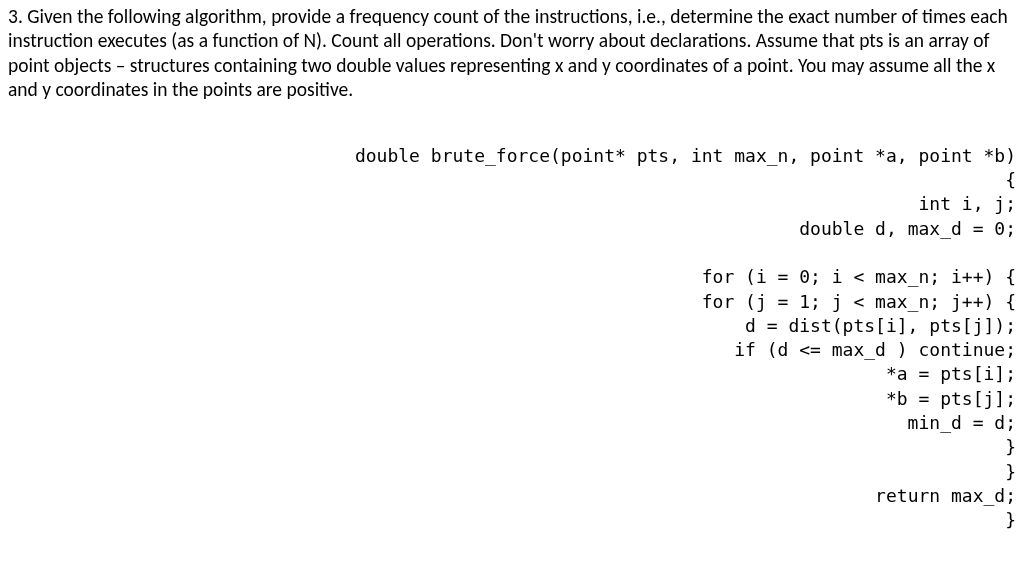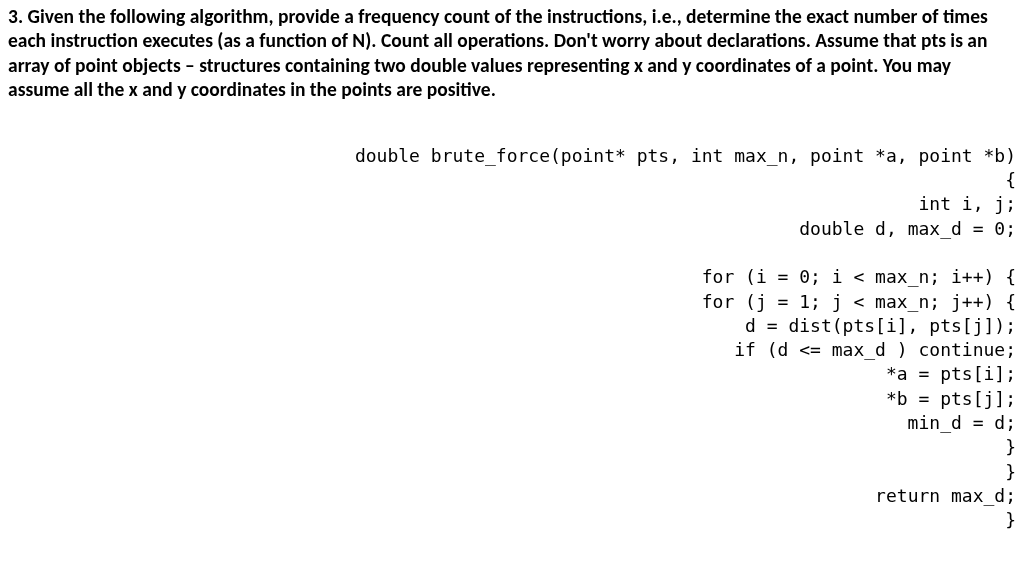--- a/index.html
+++ b/index.html
@@ -8,21 +8,20 @@
       font-family: Calibri, Arial, sans-serif;
       font-size: 19.5px;
       line-height: 1.25;
       color: #000;
       background: #fff;
       width: 1024px;
       box-sizing: border-box;
     }
     .question {
       margin-bottom: 18px;
-      font-weight: bold;
     }
     .code {
       font-family: "Lucida Console", Consolas, monospace;
       font-size: 18px;
       line-height: 1.35;
       white-space: pre;
       text-align: right;
     }
   </style>
 </head>

